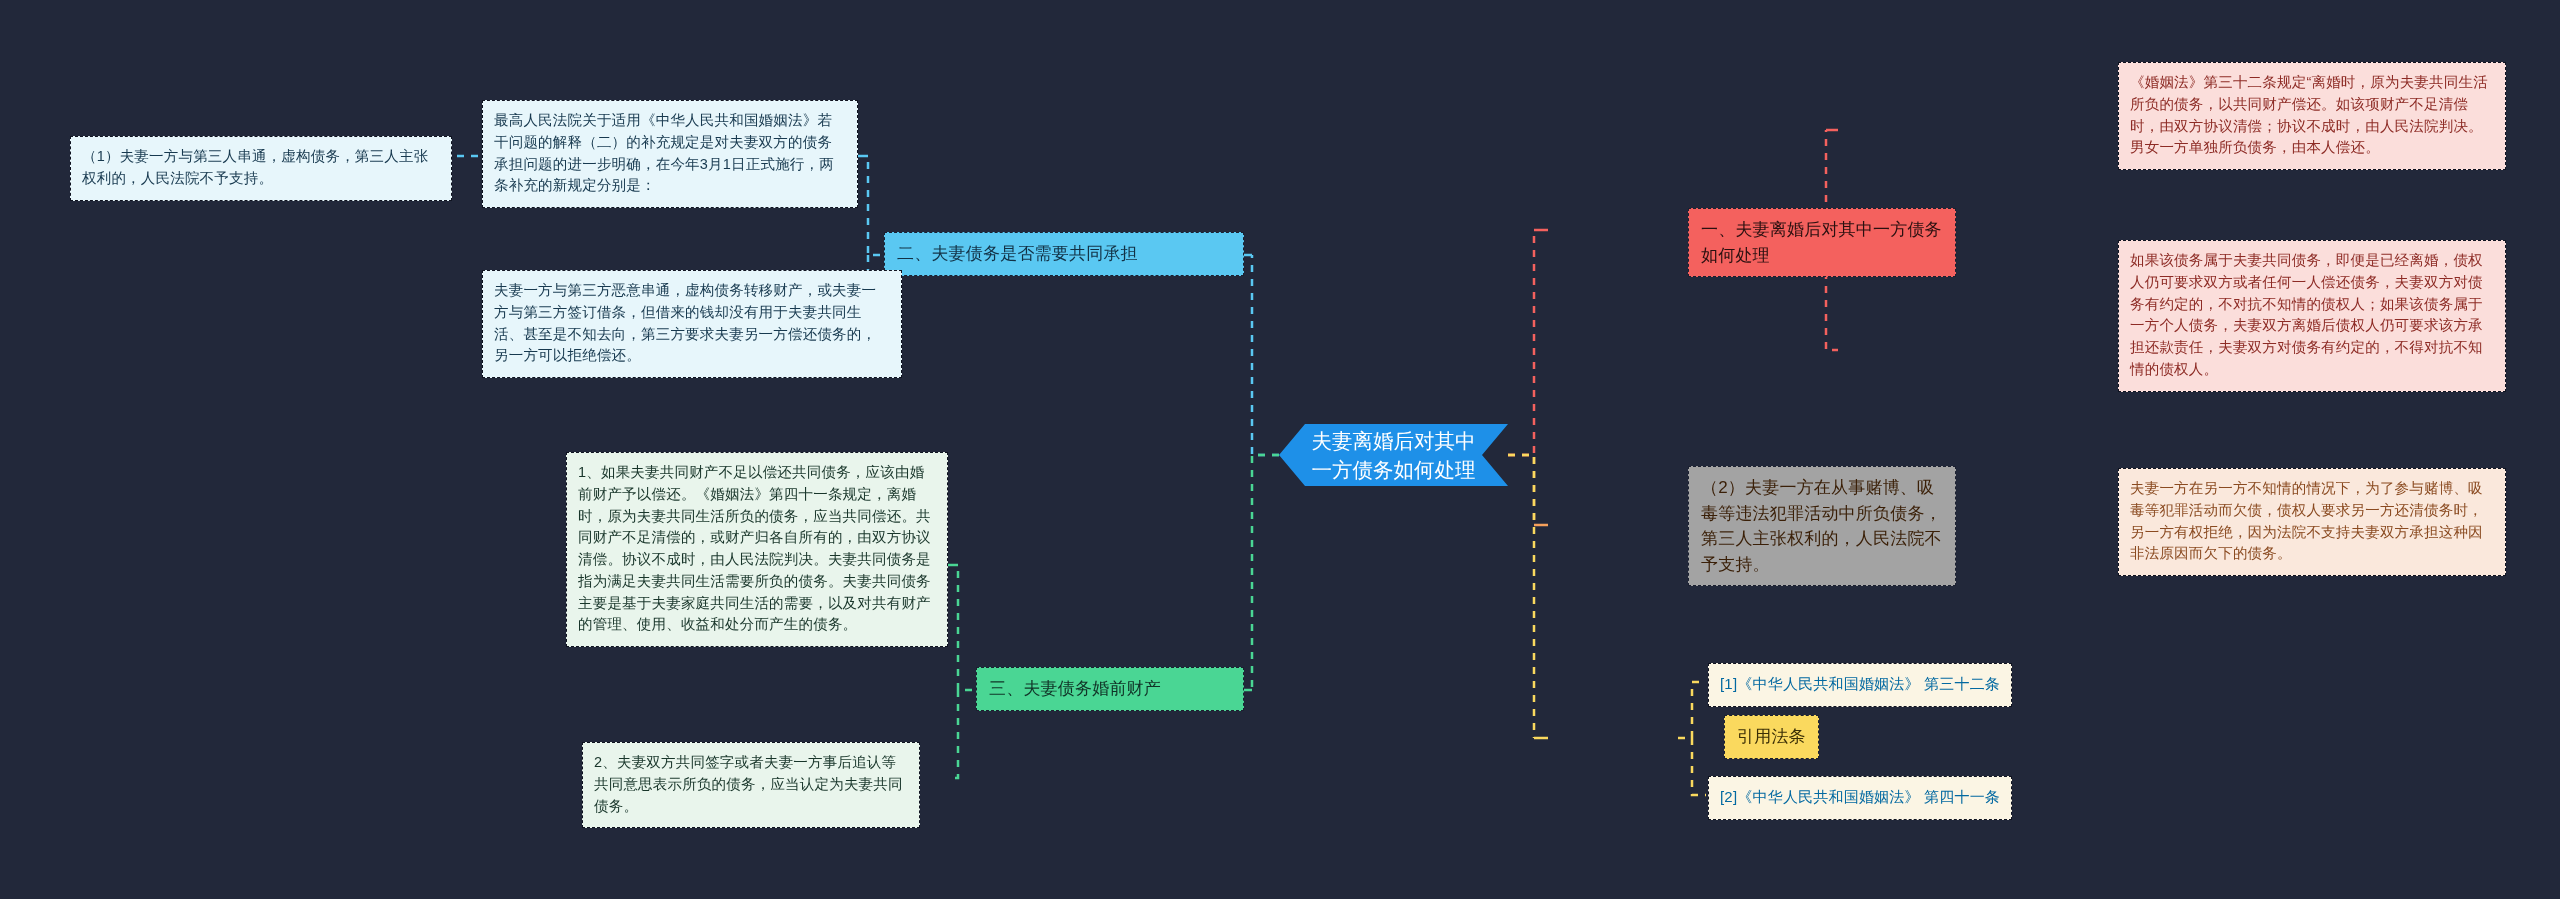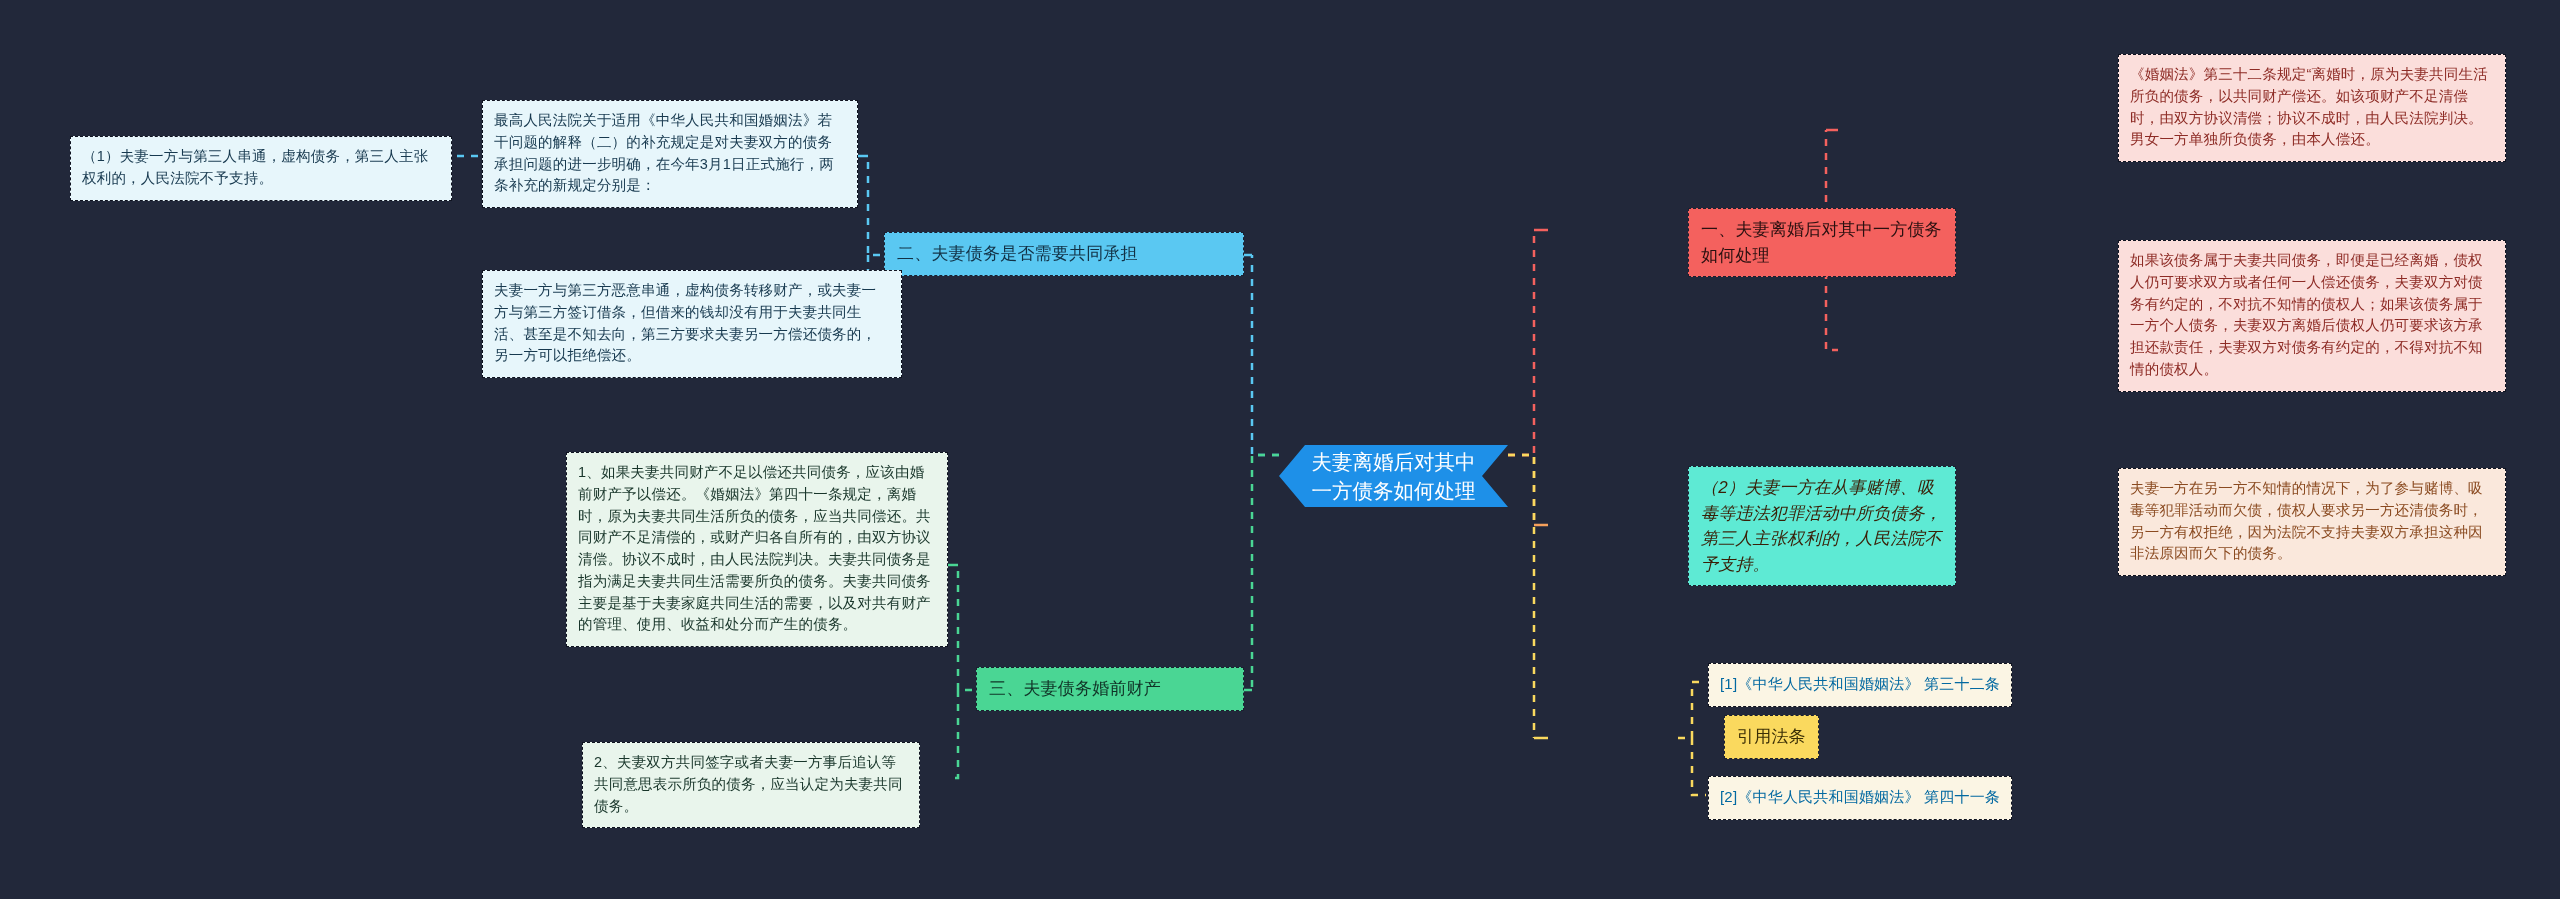--- a/index.html
+++ b/index.html
@@ -37,42 +37,41 @@
   
   .blue-leaf{background:#e7f6fb;color:#17394f;}
   .blue-topic{background:#5ac8f2;color:#123145;}
 
   .green-leaf{background:#e9f5ec;color:#18352a;}
   .green-topic{background:#4ad694;color:#103226;}
 
   .red-topic{background:#f4615e;color:#2a1010;}
   .red-leaf{background:#fbdedb;color:#8d2b25;}
 
-  .orange-topic{background:#5eead4;color:#3a1f07;font-style:italic;}
+  .orange-topic{background:#a3a3a3;color:#3a1f07;}
   .orange-leaf{background:#fae8dc;color:#8a4a20;}
 
   .yellow-topic{background:#fad95e;color:#3b2f06;}
   .yellow-leaf{background:#fbf5e4;color:#0369a1;font-size:15px;}
 
   
   #central{
     position:absolute;
     left:1279px;top:424px;
     width:229px;height:62px;
     background:#1e90e8;
     color:#ffffff;
     font-size:20.5px;
     line-height:1.42;
     display:flex;align-items:center;justify-content:center;
     text-align:center;
     padding:5px 26px;
     box-sizing:border-box;
     -webkit-clip-path:polygon(0 50%,26px 0,100% 0,100% 0,calc(100% - 26px) 50%,100% 100%,100% 100%,26px 100%);
     clip-path:polygon(0 50%,26px 0,100% 0,calc(100% - 26px) 50%,100% 100%,26px 100%);
-    margin-top:21px;
   }
 
   
   svg#links{position:absolute;left:0;top:0;width:2560px;height:899px;pointer-events:none;}
 </style>
 </head>
 <body>
 
 <div id="canvas">
 
@@ -122,21 +121,21 @@
   <div class="node leafbox blue-leaf" style="left:70px;top:136px;width:382px;">（1）夫妻一方与第三人串通，虚构债务，第三人主张权利的，人民法院不予支持。</div>
 
   <div class="node topic green-topic" style="left:976px;top:667px;width:268px;">三、夫妻债务婚前财产</div>
 
   <div class="node leafbox green-leaf" style="left:566px;top:452px;width:382px;">1、如果夫妻共同财产不足以偿还共同债务，应该由婚前财产予以偿还。《婚姻法》第四十一条规定，离婚时，原为夫妻共同生活所负的债务，应当共同偿还。共同财产不足清偿的，或财产归各自所有的，由双方协议清偿。协议不成时，由人民法院判决。夫妻共同债务是指为满足夫妻共同生活需要所负的债务。夫妻共同债务主要是基于夫妻家庭共同生活的需要，以及对共有财产的管理、使用、收益和处分而产生的债务。</div>
 
   <div class="node leafbox green-leaf" style="left:582px;top:742px;width:338px;">2、夫妻双方共同签字或者夫妻一方事后追认等共同意思表示所负的债务，应当认定为夫妻共同债务。</div>
 
   <div class="node topic red-topic" style="left:1688px;top:208px;width:268px;">一、夫妻离婚后对其中一方债务如何处理</div>
 
-  <div class="node leafbox red-leaf" style="left:2118px;top:54px;width:388px;">《婚姻法》第三十二条规定“离婚时，原为夫妻共同生活所负的债务，以共同财产偿还。如该项财产不足清偿时，由双方协议清偿；协议不成时，由人民法院判决。男女一方单独所负债务，由本人偿还。</div>
+  <div class="node leafbox red-leaf" style="left:2118px;top:62px;width:388px;">《婚姻法》第三十二条规定“离婚时，原为夫妻共同生活所负的债务，以共同财产偿还。如该项财产不足清偿时，由双方协议清偿；协议不成时，由人民法院判决。男女一方单独所负债务，由本人偿还。</div>
 
   <div class="node leafbox red-leaf" style="left:2118px;top:240px;width:388px;">如果该债务属于夫妻共同债务，即便是已经离婚，债权人仍可要求双方或者任何一人偿还债务，夫妻双方对债务有约定的，不对抗不知情的债权人；如果该债务属于一方个人债务，夫妻双方离婚后债权人仍可要求该方承担还款责任，夫妻双方对债务有约定的，不得对抗不知情的债权人。</div>
 
   <div class="node topic orange-topic" style="left:1688px;top:466px;width:268px;">（2）夫妻一方在从事赌博、吸毒等违法犯罪活动中所负债务，第三人主张权利的，人民法院不予支持。</div>
 
   <div class="node leafbox orange-leaf" style="left:2118px;top:468px;width:388px;">夫妻一方在另一方不知情的情况下，为了参与赌博、吸毒等犯罪活动而欠债，债权人要求另一方还清债务时，另一方有权拒绝，因为法院不支持夫妻双方承担这种因非法原因而欠下的债务。</div>
 
   <div class="node topic yellow-topic" style="left:1692px;top:715px;width:auto;margin-left:32px;">引用法条</div>
 
   <div class="node leafbox yellow-leaf" style="left:1708px;top:663px;width:auto;white-space:nowrap;">[1]《中华人民共和国婚姻法》 第三十二条</div>

